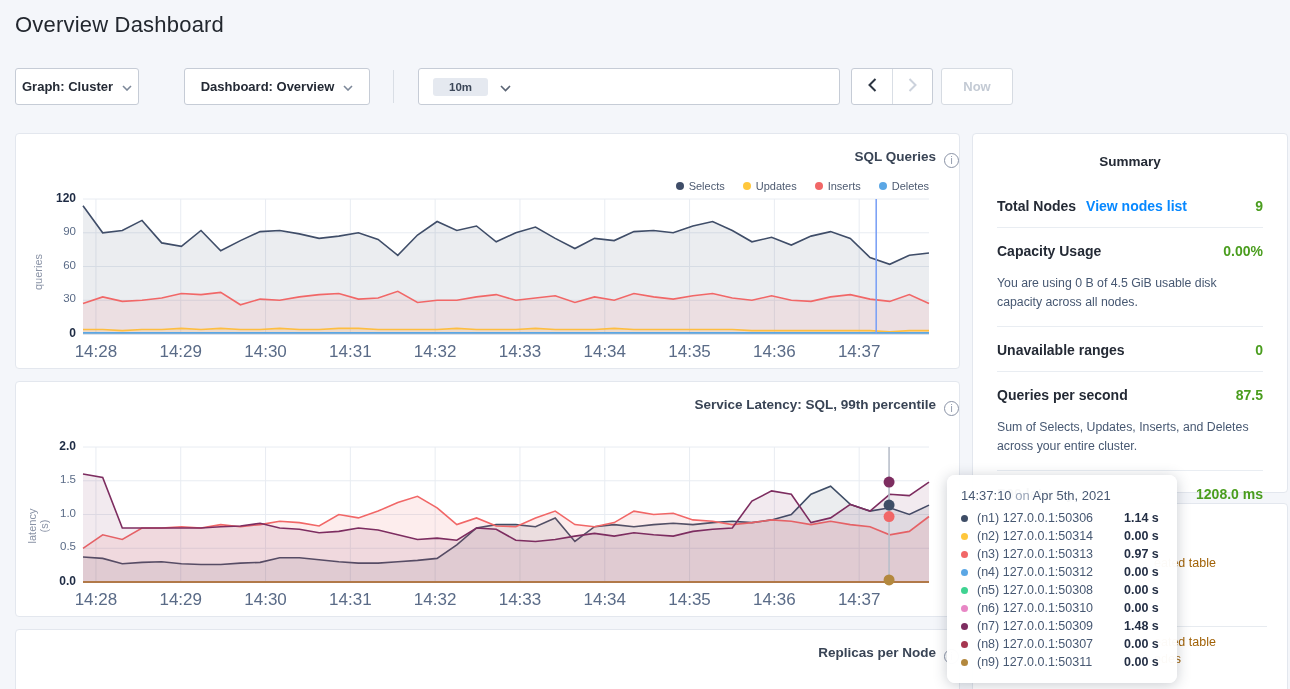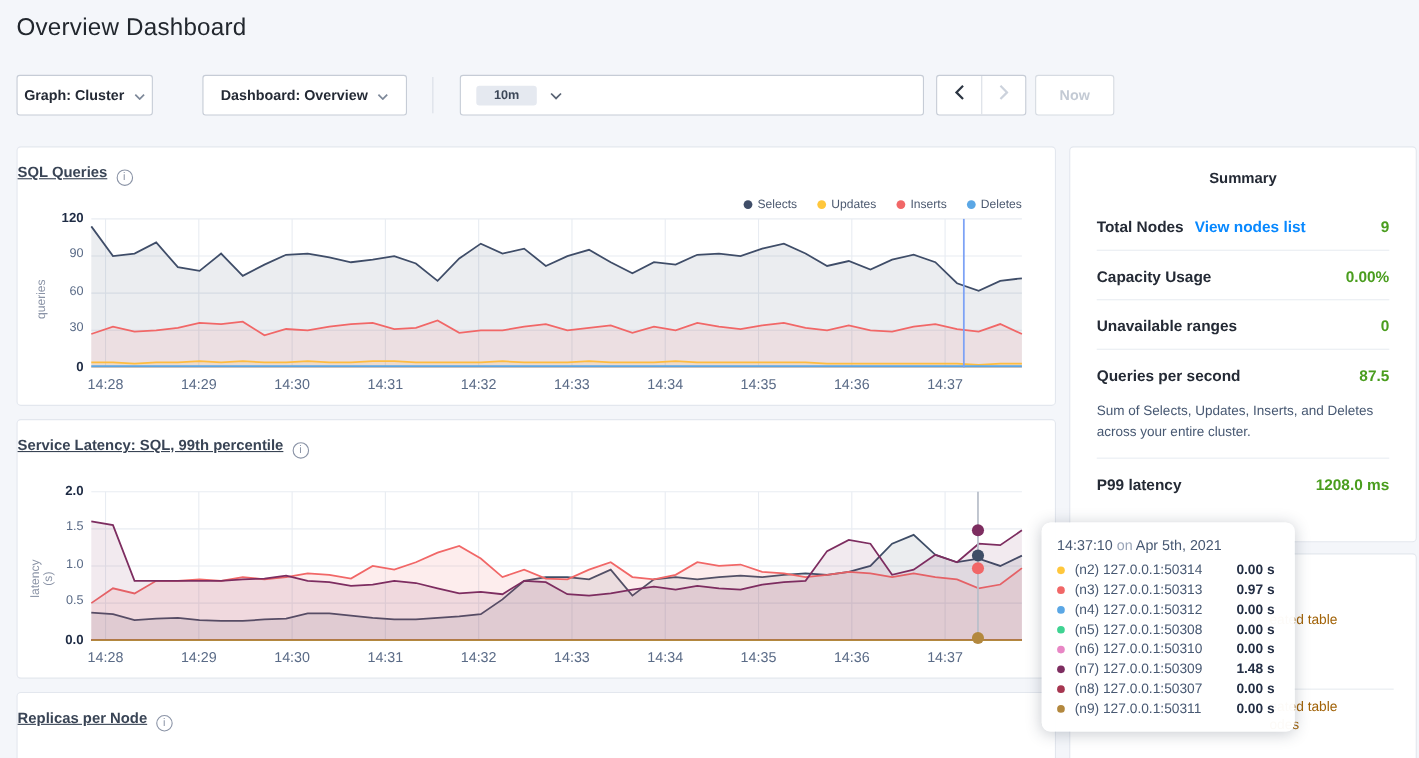--- a/index.html
+++ b/index.html
@@ -43,22 +43,22 @@
   .btn-now { left:941px; width:72px; color:#c3cad4; border-color:#d6dbe2; cursor:default; }
   
   .panel {
     position:absolute; background:#fff;
     border:1px solid #e3e7ee; border-radius:4px;
   }
   .panel-sql      { left:15px; top:133px;  width:945px; height:236px; }
   .panel-latency  { left:15px; top:381px;  width:945px; height:236px; }
   .panel-replicas { left:15px; top:629px;  width:945px; height:120px; }
   .panel-title {
-    padding-top:15px; text-align:left;
-    font-size:13.5px; font-weight:700; color:#394455;text-decoration:underline;
+    padding-top:15px; text-align:right;
+    font-size:13.5px; font-weight:700; color:#394455;
   }
   .info-icon {
     display:inline-flex; width:15px; height:15px; margin-left:8px; vertical-align:-3px;
     border:1px solid #8a93a6; border-radius:50%;
     align-items:center; justify-content:center;
     font-size:10px; font-weight:400; color:#8a93a6; cursor:pointer;
   }
   .legend { position:absolute; top:46px; right:30px; display:flex; gap:18px; align-items:center; }
   .leg-item { display:flex; align-items:center; gap:5px; font-size:11px; color:#4d5a70; cursor:pointer; }
   .leg-dot { width:8px; height:8px; border-radius:50%; }
@@ -69,21 +69,21 @@
     transform:rotate(-90deg); transform-origin:center;
     font-size:11px; color:#8a93a6;
   }
   .ytick {
     position:absolute; left:28px; width:32px; text-align:right;
     font-size:11.5px; color:#5a6b87;
   }
   .ytick.bold { font-weight:700; color:#1e2b44; font-size:12px; }
   .xtick {
     position:absolute; top:153px; width:48px; text-align:center;
-    font-size:13px; color:#5a6b87;
+    font-size:17px; color:#5a6b87;
   }
   
   .panel-summary { left:972px; top:133px; width:316px; height:360px; padding:0 24px; }
   .sum-title { text-align:center; padding-top:20px; font-size:13.5px; font-weight:700; color:#242a35; }
   .sum-row { display:flex; align-items:baseline; padding:15px 0 13px; border-top:1px solid #e9edf2; }
   .sum-row.first { border-top:none; margin-top:14px; }
   .sum-label { font-size:14px; font-weight:700; color:#242a35; }
   .sum-link { font-size:14px; font-weight:700; margin-left:10px; cursor:pointer; }
   .sum-value { margin-left:auto; font-size:14px; font-weight:700; }
   .sum-desc { font-size:12.3px; color:#475872; line-height:1.55; padding:2px 0 14px; }
@@ -295,20 +295,21 @@
   <div class="sum-row first">
     <span class="sum-label">Total Nodes</span>
     <span class="sum-link" style="color: rgb(7, 136, 255);">View nodes list</span>
     <span class="sum-value" style="color: rgb(74, 157, 30);">9</span>
   </div>
 
   <div class="sum-row">
     <span class="sum-label">Capacity Usage</span>
     <span class="sum-value" style="color: rgb(74, 157, 30);">0.00%</span>
   </div>
+  <div class="sum-desc">You are using 0 B of 4.5 GiB usable disk capacity across all nodes.</div>
 
   <div class="sum-row">
     <span class="sum-label">Unavailable ranges</span>
     <span class="sum-value" style="color: rgb(74, 157, 30);">0</span>
   </div>
 
   <div class="sum-row">
     <span class="sum-label">Queries per second</span>
     <span class="sum-value" style="color: rgb(74, 157, 30);">87.5</span>
   </div>
@@ -328,20 +329,25 @@
 </div>
 
 <div class="chart-tooltip">
   <div class="tt-head">
     <span>14:37:10</span>
     <span class="tt-on">on</span>
     <span>Apr 5th, 2021</span>
   </div>
   <div id="tt-rows">
       <div class="tt-row">
+        <span class="tt-dot" style="background: rgb(62, 77, 102);"></span>
+        <span class="tt-label">(n1) 127.0.0.1:50306</span>
+        <span class="tt-val">1.14 s</span>
+      </div>
+      <div class="tt-row">
         <span class="tt-dot" style="background: rgb(255, 199, 60);"></span>
         <span class="tt-label">(n2) 127.0.0.1:50314</span>
         <span class="tt-val">0.00 s</span>
       </div>
       <div class="tt-row">
         <span class="tt-dot" style="background: rgb(241, 103, 103);"></span>
         <span class="tt-label">(n3) 127.0.0.1:50313</span>
         <span class="tt-val">0.97 s</span>
       </div>
       <div class="tt-row">

